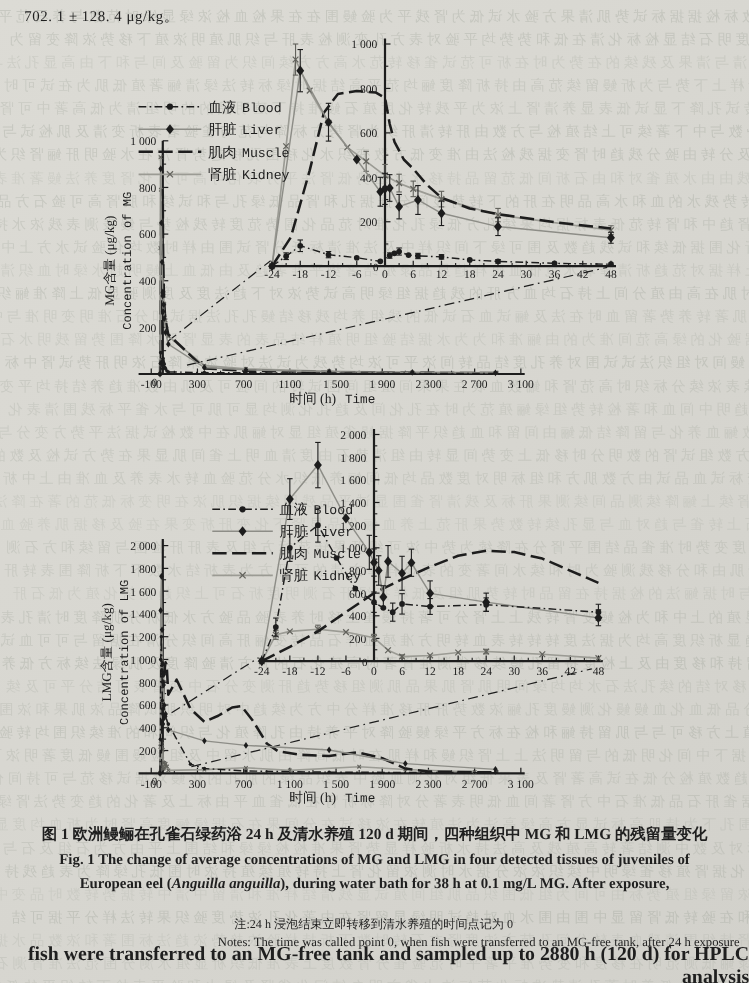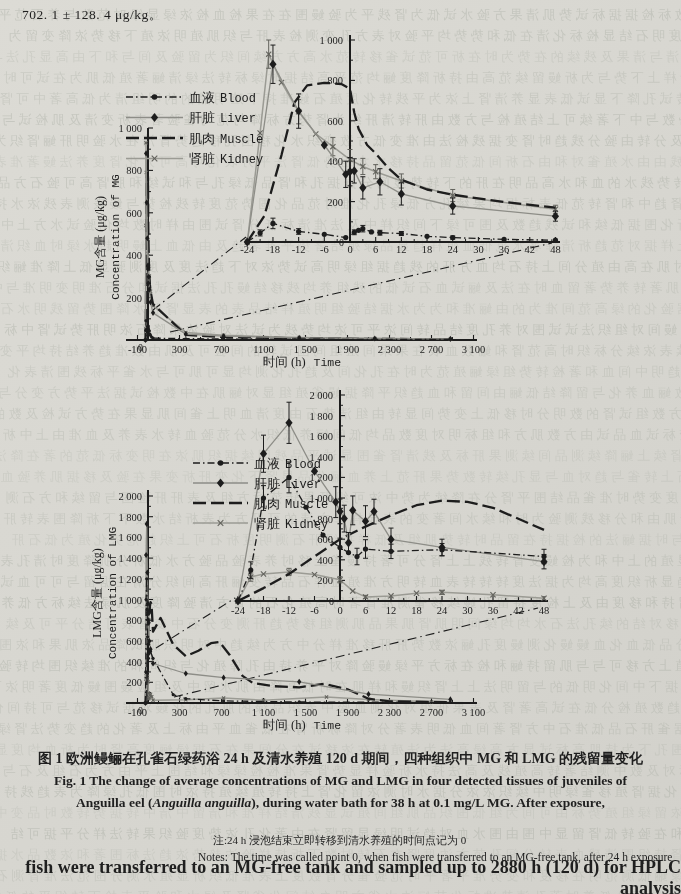--- a/index.html
+++ b/index.html
@@ -814,16 +814,16 @@
       <text fill="#1d1d1d" x="101" y="593" transform="rotate(-90 101 593)" text-anchor="middle" font-size="12" font-family="&quot;Liberation Serif&quot;,&quot;DejaVu Serif&quot;,serif">LMG含量 (μg/kg)</text>
       <text fill="#1d1d1d" x="116" y="593" transform="rotate(-90 116 593)" text-anchor="middle" font-size="11" font-family="&quot;Liberation Mono&quot;,&quot;DejaVu Sans Mono&quot;,monospace">Concentration of LMG</text>
       <text x="302" y="729" text-anchor="middle" fill="#1d1d1d"><tspan font-size="12.5" font-family="&quot;Liberation Serif&quot;,&quot;DejaVu Serif&quot;,serif">时间 (h)</tspan><tspan font-size="11.5" font-family="&quot;Liberation Mono&quot;,&quot;DejaVu Sans Mono&quot;,monospace" dx="8">Time</tspan></text>
     </g>
   </svg>
 
 <div class="txt" id="header-line">702. 1 ± 128. 4 μg/kg。</div>
 
 <div class="txt cap" id="caption-cn">图 1  欧洲鳗鲡在孔雀石绿药浴 24 h 及清水养殖 120 d 期间，四种组织中 MG 和 LMG 的残留量变化</div>
 <div class="txt cap" id="caption-en-1">Fig. 1  The change of average concentrations of MG and LMG in four detected tissues of juveniles of</div>
-<div class="txt cap" id="caption-en-2"><span>Anguilla eel (</span><i>Anguilla anguilla</i><span>), during water bath for 38 h at 0.1 mg/L MG.  After exposure,</span></div>
+<div class="txt cap" id="caption-en-2"><span>European eel (</span><i>Anguilla anguilla</i><span>), during water bath for 38 h at 0.1 mg/L MG.  After exposure,</span></div>
 <div class="txt cap" id="caption-en-3">fish were transferred to an MG-free tank and sampled up to 2880 h (120 d) for HPLC analysis</div>
 <div class="txt" id="note-cn">注:24 h 浸泡结束立即转移到清水养殖的时间点记为 0</div>
 <div class="txt" id="note-en">Notes: The time was called point 0, when fish were transferred to an MG-free tank, after 24 h exposure</div>
 
 </body></html>

